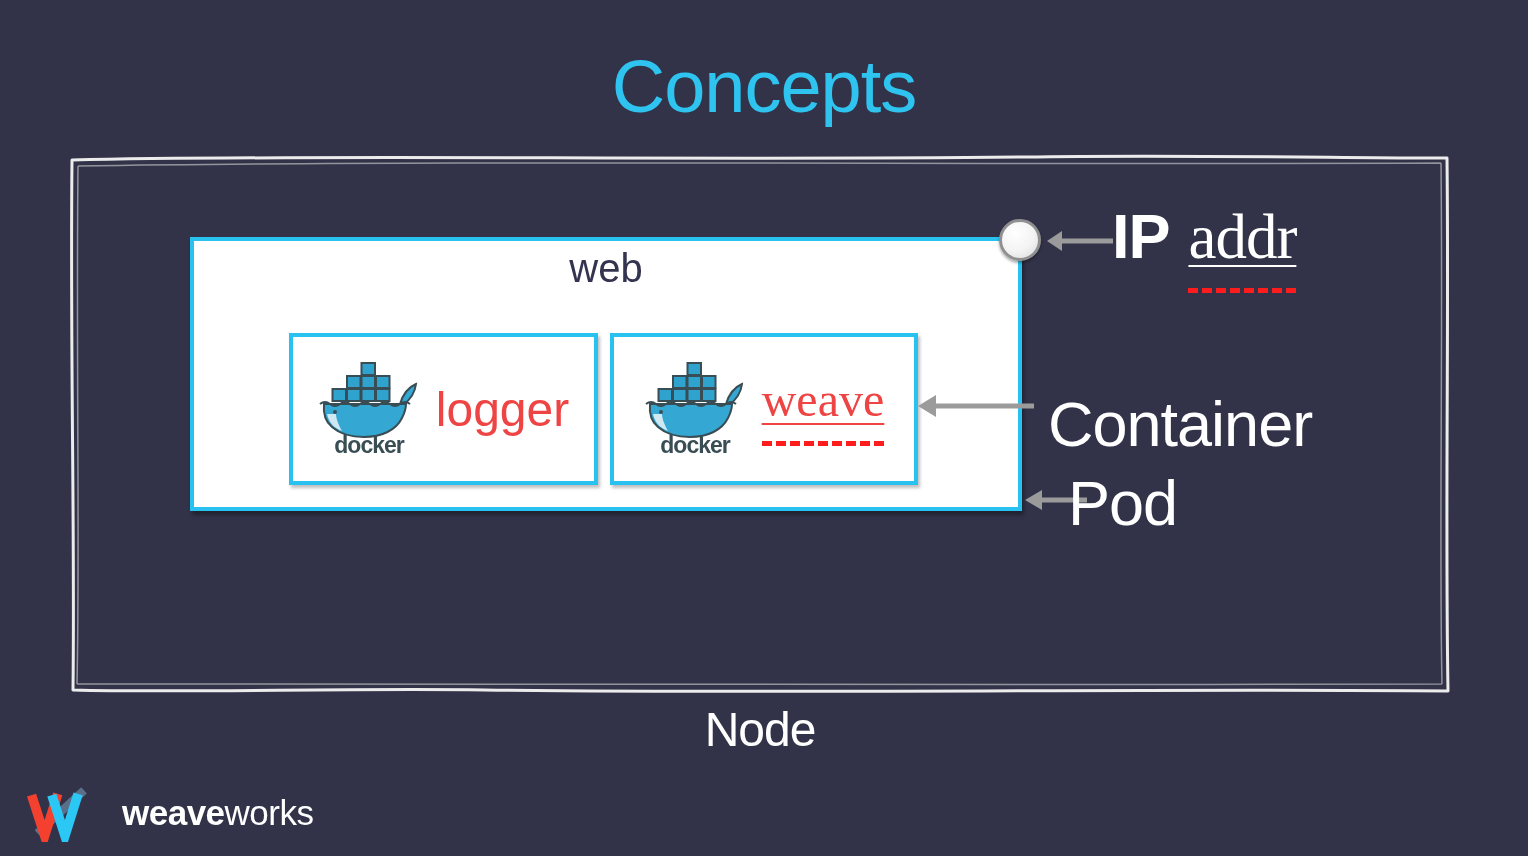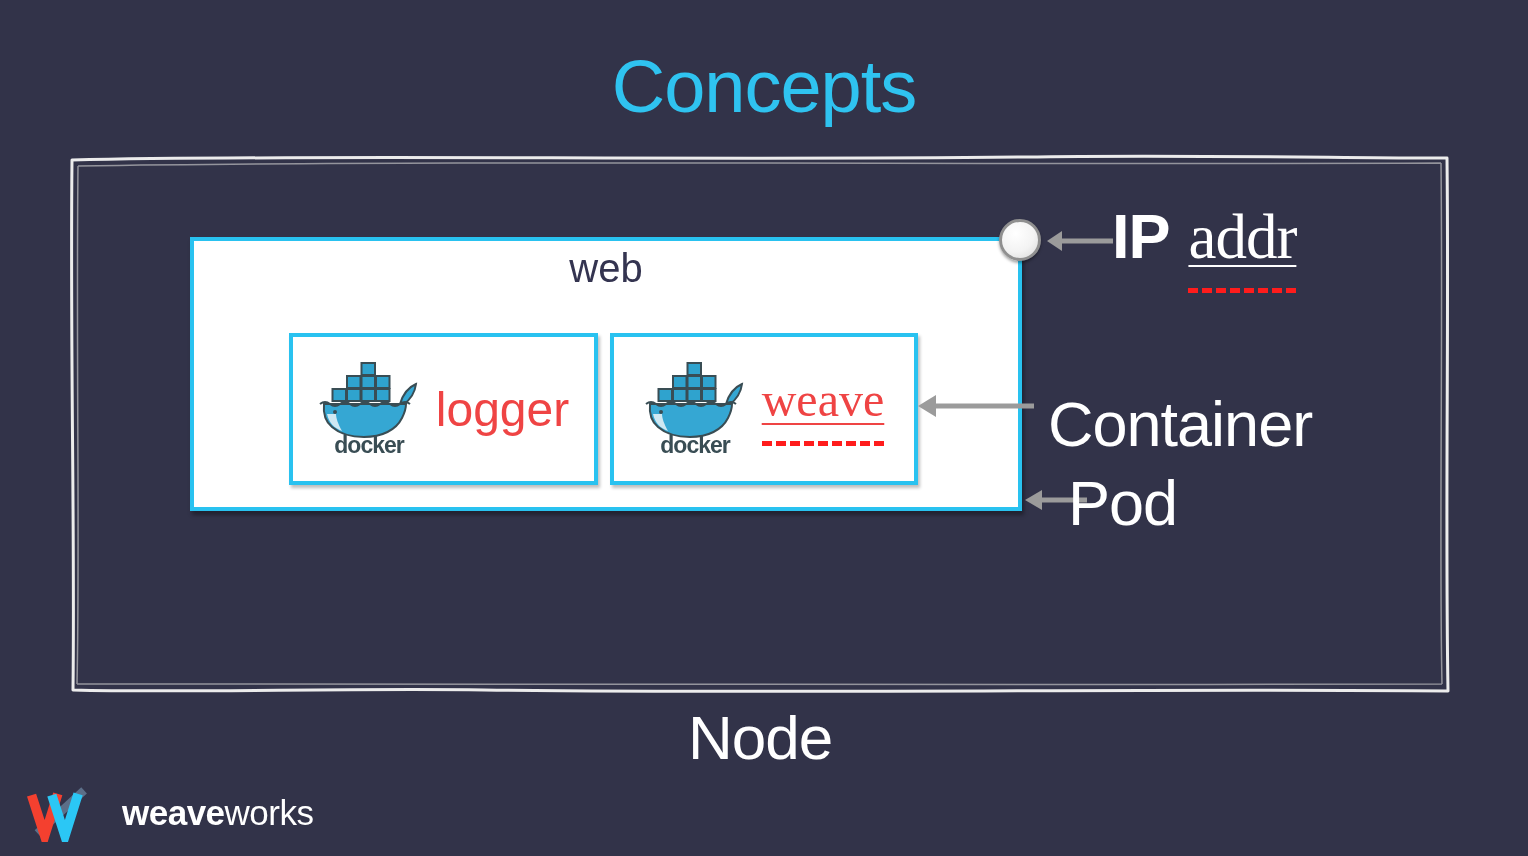--- a/index.html
+++ b/index.html
@@ -55,21 +55,21 @@
 
   
   .callout{color:#ffffff;font-size:63px;font-weight:300;letter-spacing:-1px;white-space:nowrap;}
   .lbl-ip{left:1112px;top:200px;}
   .lbl-container{left:1048px;top:388px;}
   .lbl-pod{left:1068px;top:467px;}
   .sp{margin-right:.30em;font-weight:bold;}
 
   .node-label{
     left:64px;top:702px;width:1392px;text-align:center;
-    font-size:62px;font-weight:300;color:#ffffff;letter-spacing:-1px;
+    font-size:48px;font-weight:300;color:#ffffff;letter-spacing:-1px;
   }
 
   
   .brand{left:22px;top:784px;display:flex;align-items:center;gap:26px;}
   .brand-text{font-size:35px;color:#fff;letter-spacing:-.5px;}
   .brand-text .bold{font-weight:700;}
   .brand-text .light{font-weight:400;}
 </style>
 </head>
 <body>

